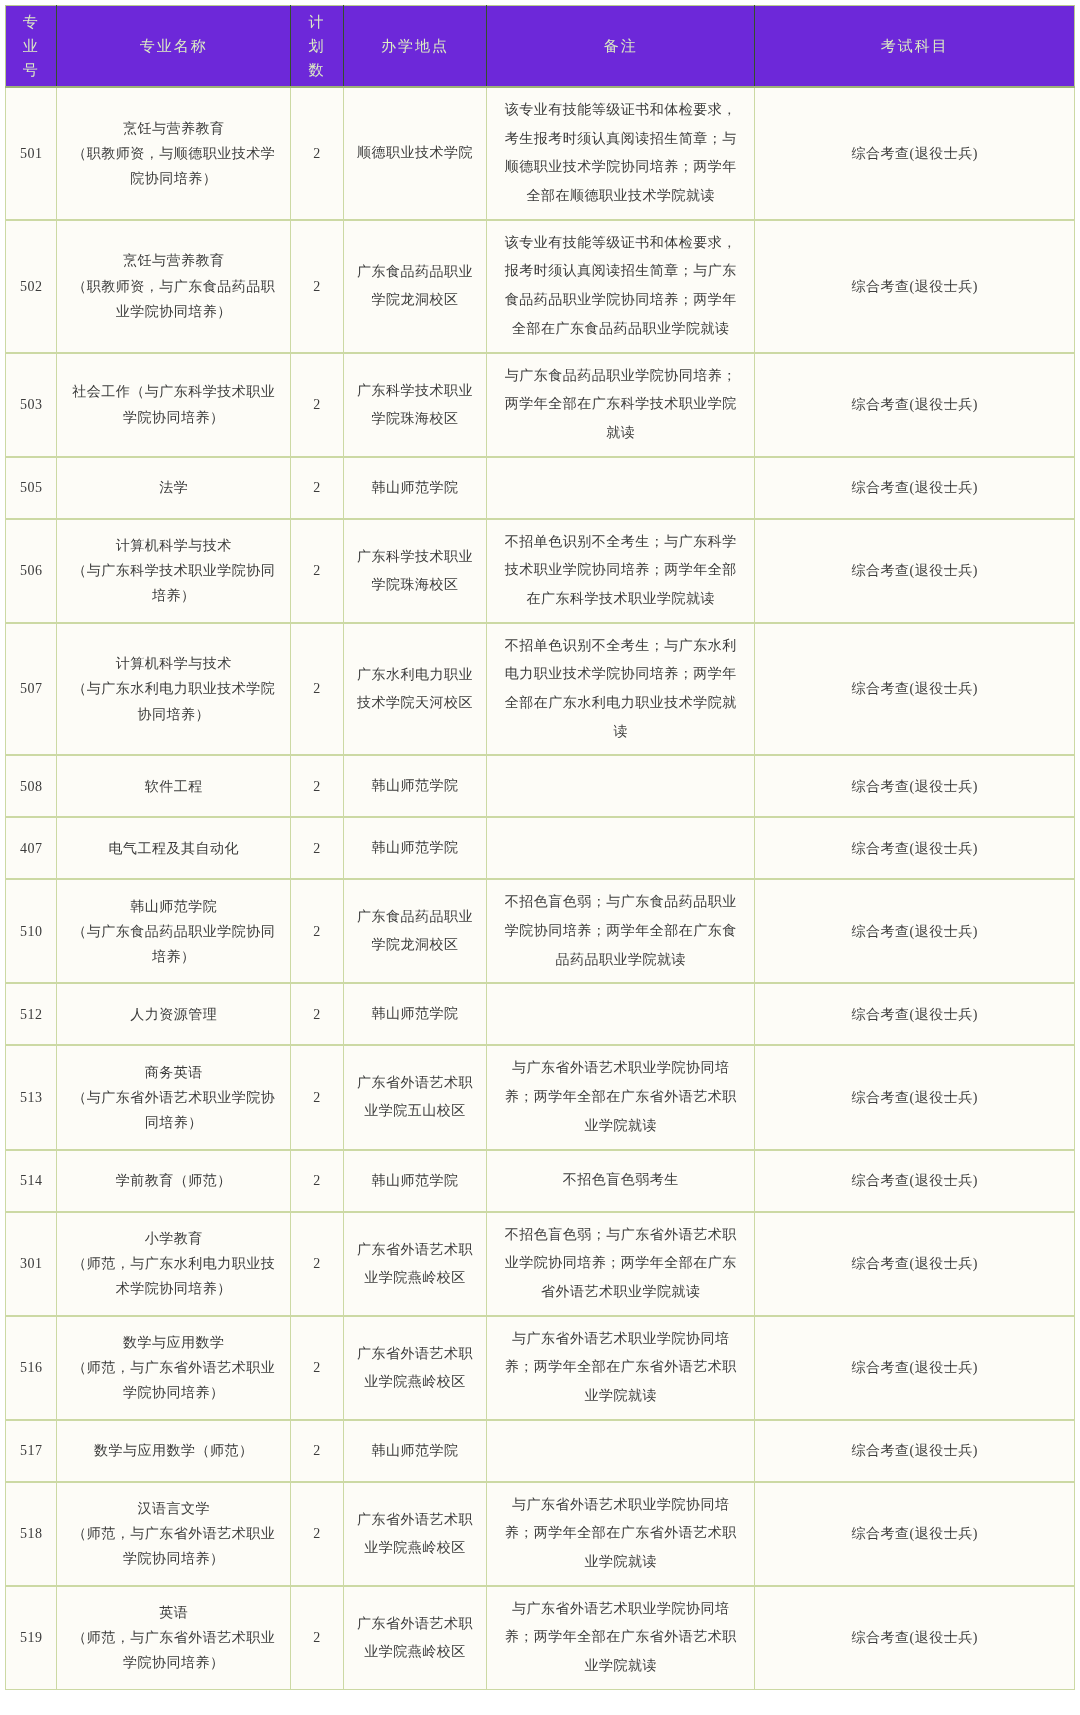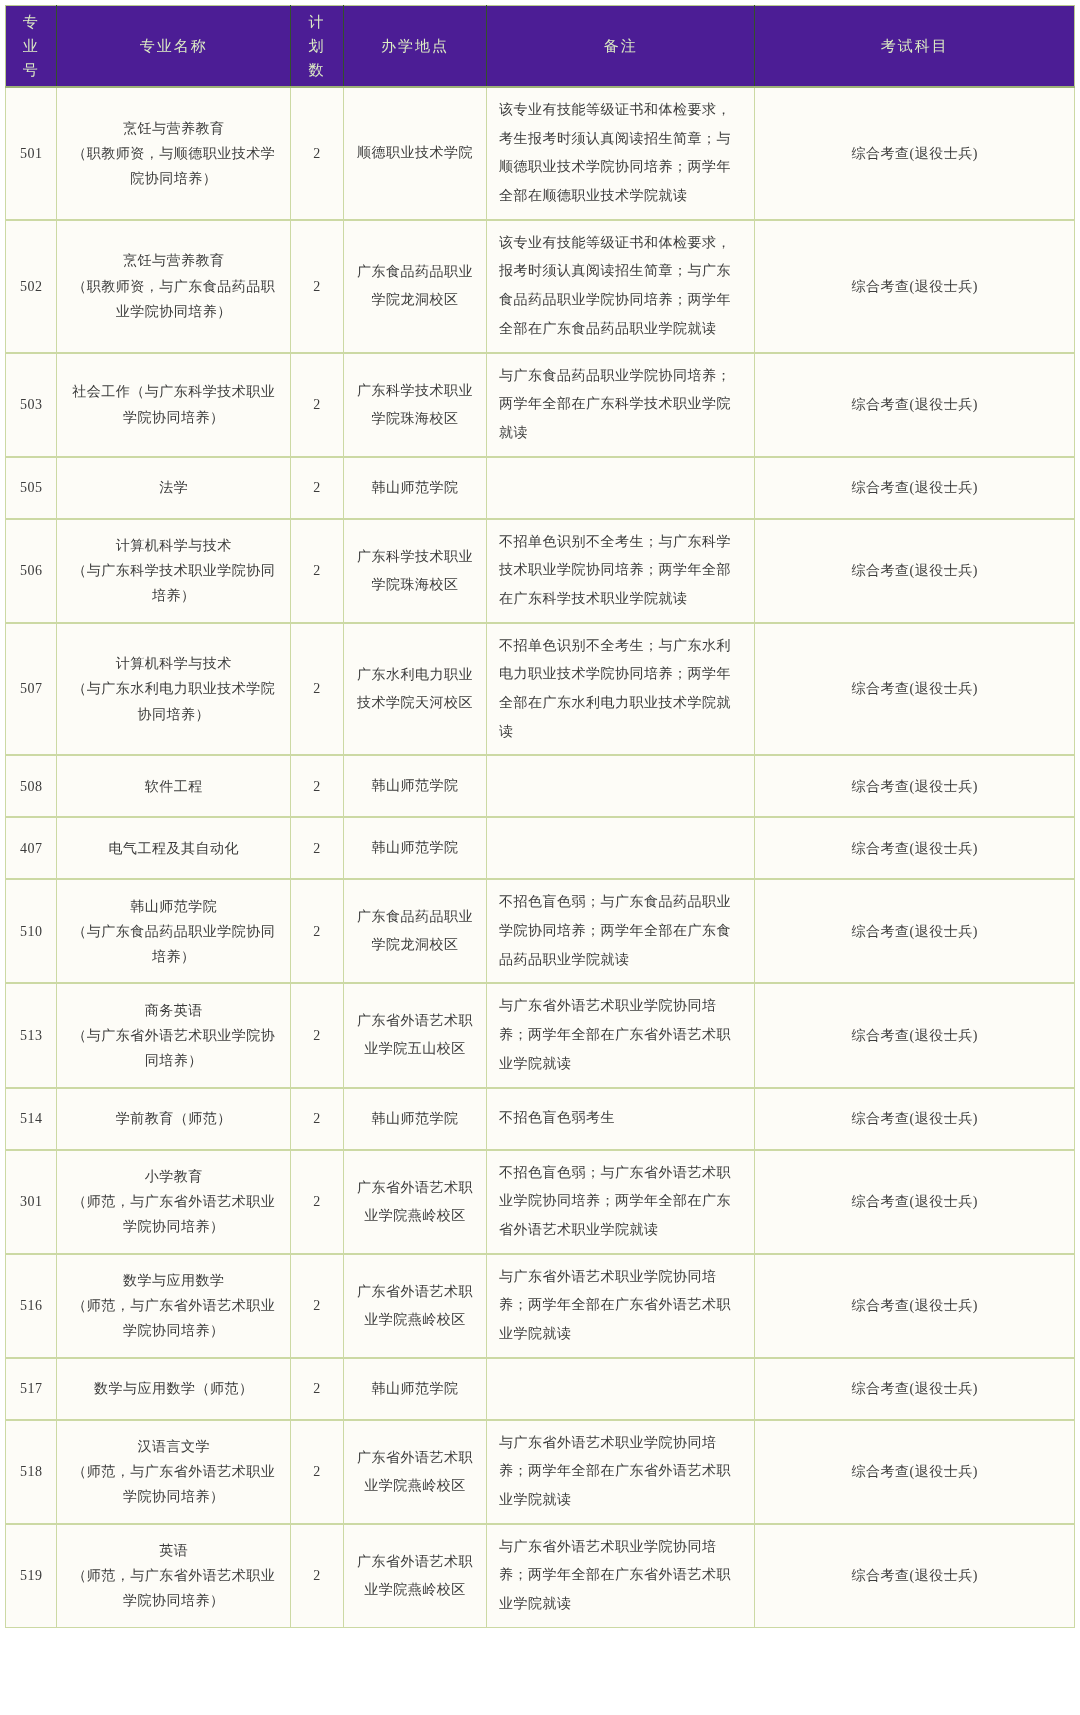--- a/index.html
+++ b/index.html
@@ -23,21 +23,21 @@
     border: 1px solid #b9c98f;
   }
   col.c-id   { width: 4.8%; }
   col.c-name { width: 21.9%; }
   col.c-plan { width: 4.9%; }
   col.c-loc  { width: 13.4%; }
   col.c-rem  { width: 25.1%; }
   col.c-exam { width: 29.9%; }
 
   thead th {
-    background: #4c1d95;
+    background: #6d28d9;
     color: #dcebc4;
     font-weight: normal;
     font-size: 15px;
     letter-spacing: 2px;
     height: 56px;
     padding: 4px 10px;
     border-left: 1px solid #33502c;
     border-bottom: 2px solid #9db377;
     text-align: center;
     vertical-align: middle;
@@ -54,21 +54,21 @@
     line-height: 1.8;
     vertical-align: middle;
     text-align: center;
     letter-spacing: 0.5px;
     word-break: break-all;
   }
   tbody tr:last-child td { border-bottom-width: 1px; }
   td.cell-name { white-space: pre-line; }
   td.cell-loc  { line-height: 2.0; }
   td.cell-remarks {
-    text-align: left;
+    text-align: center;
     line-height: 2.05;
     padding-left: 12px;
     padding-right: 12px;
   }
 </style>
 </head>
 <body>
 
 <div class="page">
   <table class="plan-table">
@@ -172,20 +172,28 @@
     <td class="cell-id">510</td>
     <td class="cell-name">韩山师范学院
 （与广东食品药品职业学院协同培养）</td>
     <td class="cell-plan">2</td>
     <td class="cell-loc">广东食品药品职业学院龙洞校区</td>
     <td class="cell-remarks">不招色盲色弱；与广东食品药品职业学院协同培养；两学年全部在广东食品药品职业学院就读</td>
     <td class="cell-exam">综合考查(退役士兵)</td>
   </tr>
 
 
+  <tr>
+    <td class="cell-id">512</td>
+    <td class="cell-name">人力资源管理</td>
+    <td class="cell-plan">2</td>
+    <td class="cell-loc">韩山师范学院</td>
+    <td class="cell-remarks"></td>
+    <td class="cell-exam">综合考查(退役士兵)</td>
+  </tr>
 
   <tr>
     <td class="cell-id">513</td>
     <td class="cell-name">商务英语
 （与广东省外语艺术职业学院协同培养）</td>
     <td class="cell-plan">2</td>
     <td class="cell-loc">广东省外语艺术职业学院五山校区</td>
     <td class="cell-remarks">与广东省外语艺术职业学院协同培养；两学年全部在广东省外语艺术职业学院就读</td>
     <td class="cell-exam">综合考查(退役士兵)</td>
   </tr>
@@ -195,21 +203,21 @@
     <td class="cell-name">学前教育（师范）</td>
     <td class="cell-plan">2</td>
     <td class="cell-loc">韩山师范学院</td>
     <td class="cell-remarks">不招色盲色弱考生</td>
     <td class="cell-exam">综合考查(退役士兵)</td>
   </tr>
 
   <tr>
     <td class="cell-id">301</td>
     <td class="cell-name">小学教育
-（师范，与广东省外语艺术职业学院协同培养）</td>
+（师范，与广东水利电力职业技术学院协同培养）</td>
     <td class="cell-plan">2</td>
     <td class="cell-loc">广东省外语艺术职业学院燕岭校区</td>
     <td class="cell-remarks">不招色盲色弱；与广东省外语艺术职业学院协同培养；两学年全部在广东省外语艺术职业学院就读</td>
     <td class="cell-exam">综合考查(退役士兵)</td>
   </tr>
 
   <tr>
     <td class="cell-id">516</td>
     <td class="cell-name">数学与应用数学
 （师范，与广东省外语艺术职业学院协同培养）</td>

